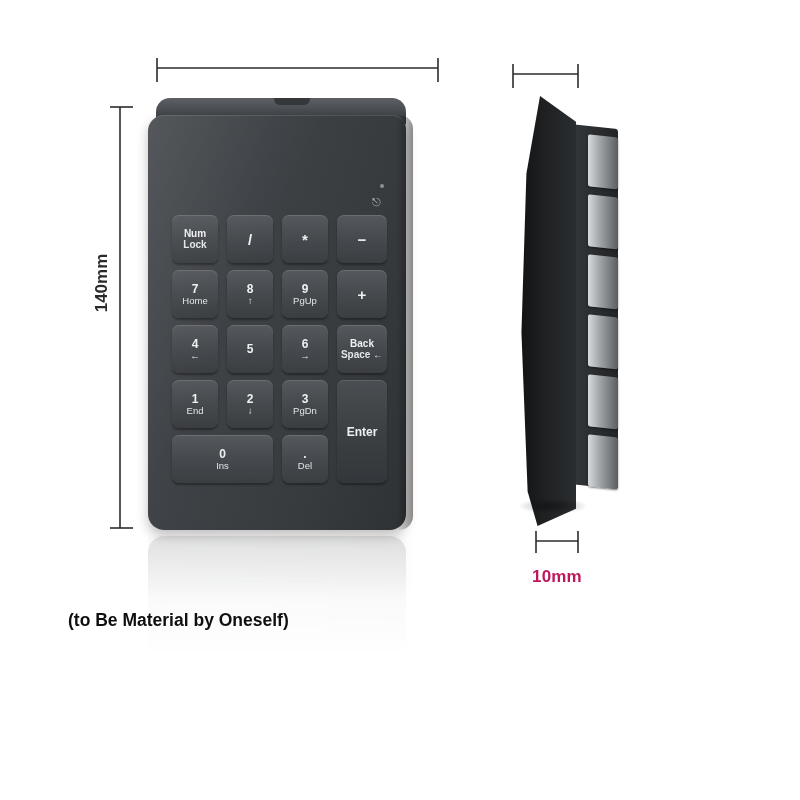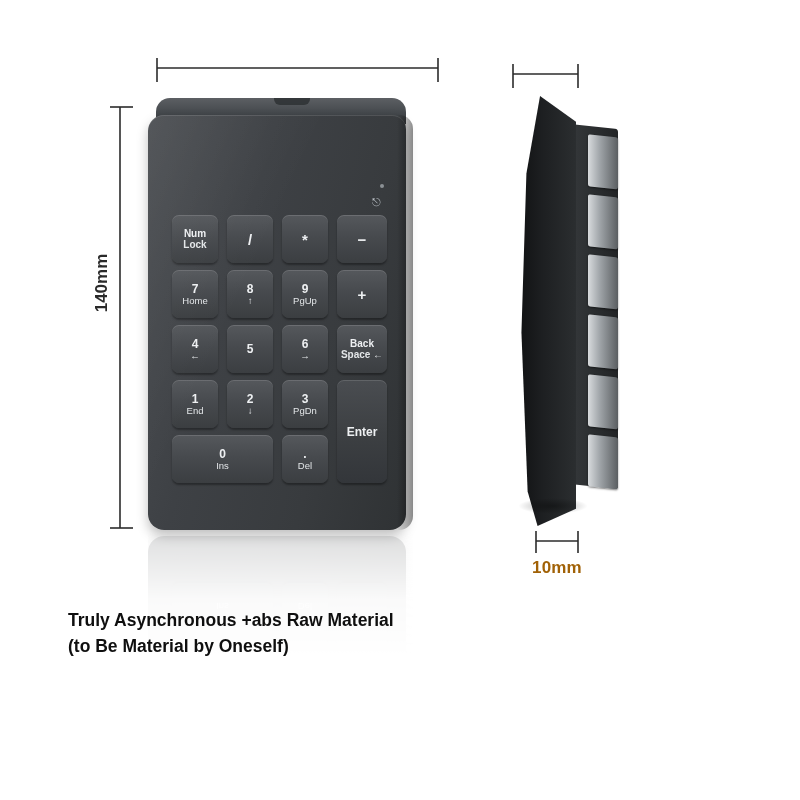--- a/index.html
+++ b/index.html
@@ -14,22 +14,23 @@
     overflow: hidden;
     font-family: "Liberation Sans", sans-serif;
     color: #111;
   }
 
   
   .dim-label {
     position: absolute;
     font-size: 17px;
     font-weight: 700;
-    color: #a16207;
+    color: #be185d;
     letter-spacing: 0.2px;
+    margin-top: 9px;
   }
   .vertical-label {
     position: absolute;
     font-size: 17px;
     font-weight: 700;
     color: #2a2a2a;
     transform: rotate(-90deg);
     transform-origin: center center;
     white-space: nowrap;
   }
@@ -380,15 +381,14 @@
     <div class="skey" style="top:120px;"></div>
     <div class="skey" style="top:180px;"></div>
     <div class="skey" style="top:240px;"></div>
     <div class="skey" style="top:300px;"></div>
   </div>
   <div class="side-blade"></div>
   <div class="side-shadow"></div>
 </div>
 
 <div class="specs">
-  <div class="line">Truly Asynchronous +abs Raw Material</div>
   <div class="line">(to Be Material by Oneself)</div>
 </div>
 
 </body></html>

